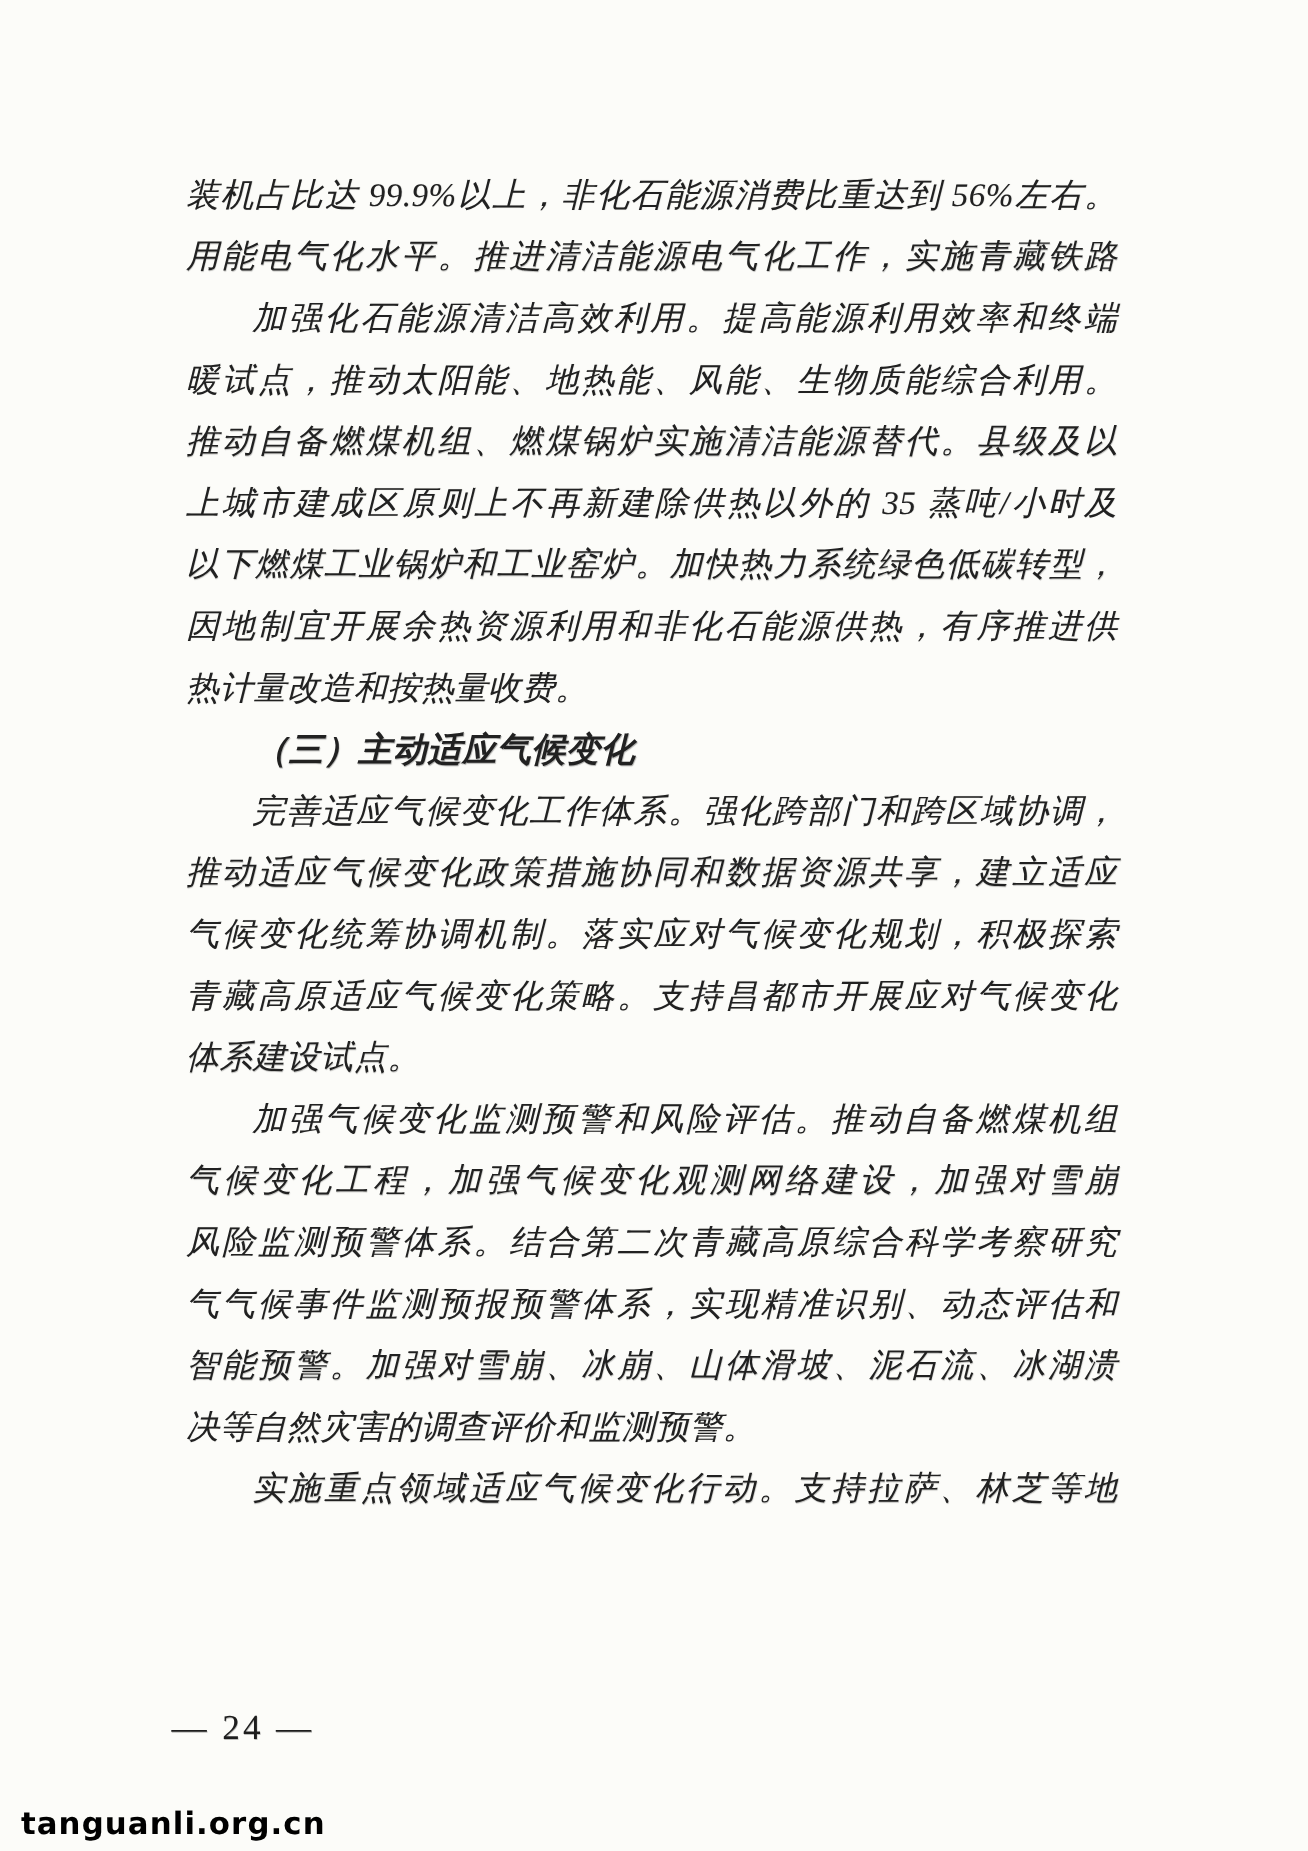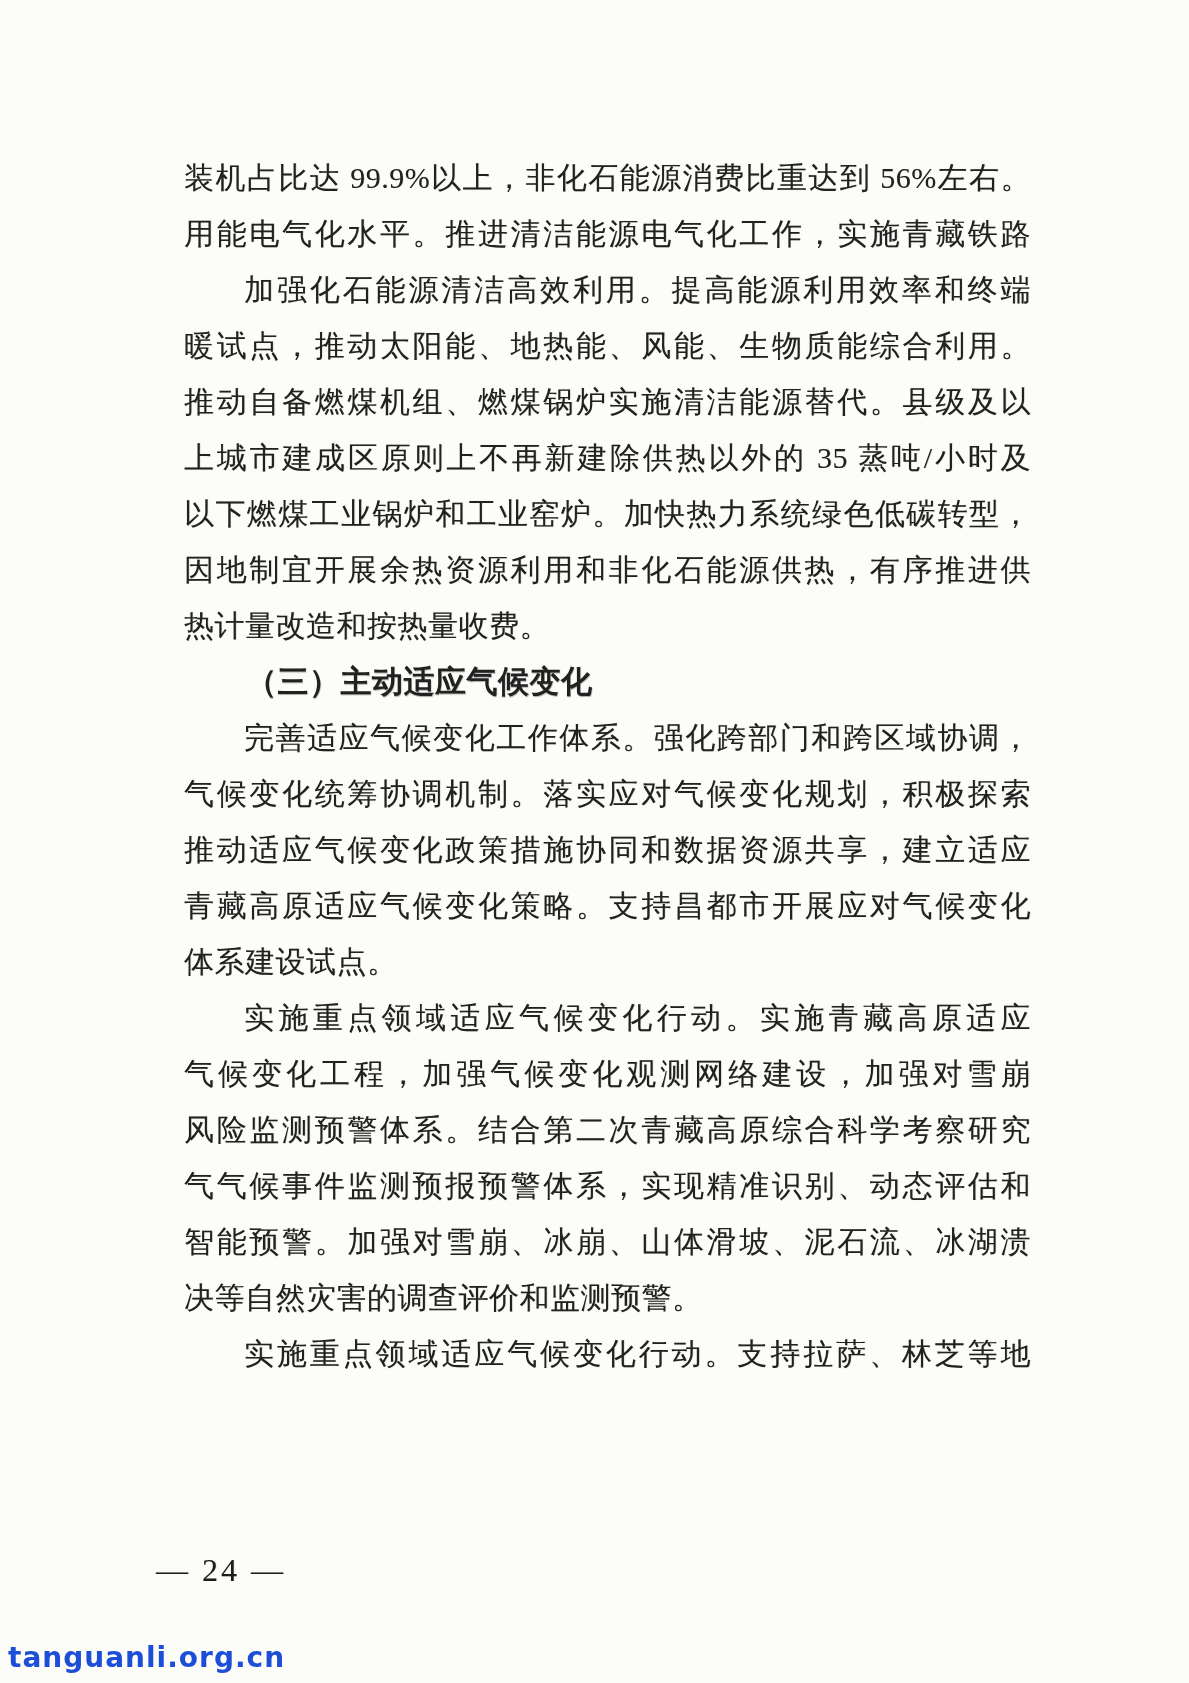--- a/index.html
+++ b/index.html
@@ -10,23 +10,24 @@
     width: 1189px;
     height: 1683px;
     margin: 0 auto;
     background: #fcfcf9;
     overflow: hidden;
     font-family: "Liberation Serif", "DejaVu Serif", serif;
     color: #212121;
   }
   .text-block {
     position: absolute;
-    left: 184px;
+    left: 169px;
     top: 150px;
     width: 847px;
+    font-style: italic;
   }
   .line {
     height: 56px;
     line-height: 56px;
     font-size: 30px;
     letter-spacing: 0.5px;
     text-align: justify;
     text-align-last: justify;
     white-space: nowrap;
     overflow: visible;
@@ -44,27 +45,27 @@
     position: absolute;
     left: 156px;
     top: 1552px;
     font-size: 32px;
     letter-spacing: 3px;
     color: #1d1d1d;
     text-shadow: 0.4px 0.4px 0.6px rgba(40,40,40,0.3);
   }
   .watermark {
     position: absolute;
-    left: 8px;
+    left: 19px;
     top: 1641px;
     font-family: "DejaVu Sans", "Liberation Sans", sans-serif;
     font-weight: 700;
     font-size: 28px;
     letter-spacing: 1px;
-    color: #1d4ed8;
+    color: #000000;
   }
 </style>
 </head>
 <body>
 
 <div class="page">
   <main class="text-block">
 
     <div class="line">装机占比达 99.9%以上，非化石能源消费比重达到 56%左右。</div>
 
@@ -73,26 +74,26 @@
     <div class="line">暖试点，推动太阳能、地热能、风能、生物质能综合利用。</div>
     <div class="line">推动自备燃煤机组、燃煤锅炉实施清洁能源替代。县级及以</div>
     <div class="line">上城市建成区原则上不再新建除供热以外的 35 蒸吨/小时及</div>
     <div class="line">以下燃煤工业锅炉和工业窑炉。加快热力系统绿色低碳转型，</div>
     <div class="line">因地制宜开展余热资源利用和非化石能源供热，有序推进供</div>
     <div class="line end">热计量改造和按热量收费。</div>
 
     <h2 class="line heading indent">（三）主动适应气候变化</h2>
 
     <div class="line indent">完善适应气候变化工作体系。强化跨部门和跨区域协调，</div>
+    <div class="line">推动适应气候变化政策措施协同和数据资源共享，建立适应</div>
     <div class="line">气候变化统筹协调机制。落实应对气候变化规划，积极探索</div>
-    <div class="line">推动适应气候变化政策措施协同和数据资源共享，建立适应</div>
     <div class="line">青藏高原适应气候变化策略。支持昌都市开展应对气候变化</div>
     <div class="line end">体系建设试点。</div>
 
-    <div class="line indent">实施重点领域适应气候变化行动。实施青藏高原适应</div>
+    <div class="line indent">加强气候变化监测预警和风险评估。推动自备燃煤机组</div>
     <div class="line">气候变化工程，加强气候变化观测网络建设，加强对雪崩</div>
     <div class="line">风险监测预警体系。结合第二次青藏高原综合科学考察研究</div>
     <div class="line">气气候事件监测预报预警体系，实现精准识别、动态评估和</div>
     <div class="line">智能预警。加强对雪崩、冰崩、山体滑坡、泥石流、冰湖溃</div>
     <div class="line end">决等自然灾害的调查评价和监测预警。</div>
 
     <div class="line indent">实施重点领域适应气候变化行动。支持拉萨、林芝等地</div>
 
   </main>
 

